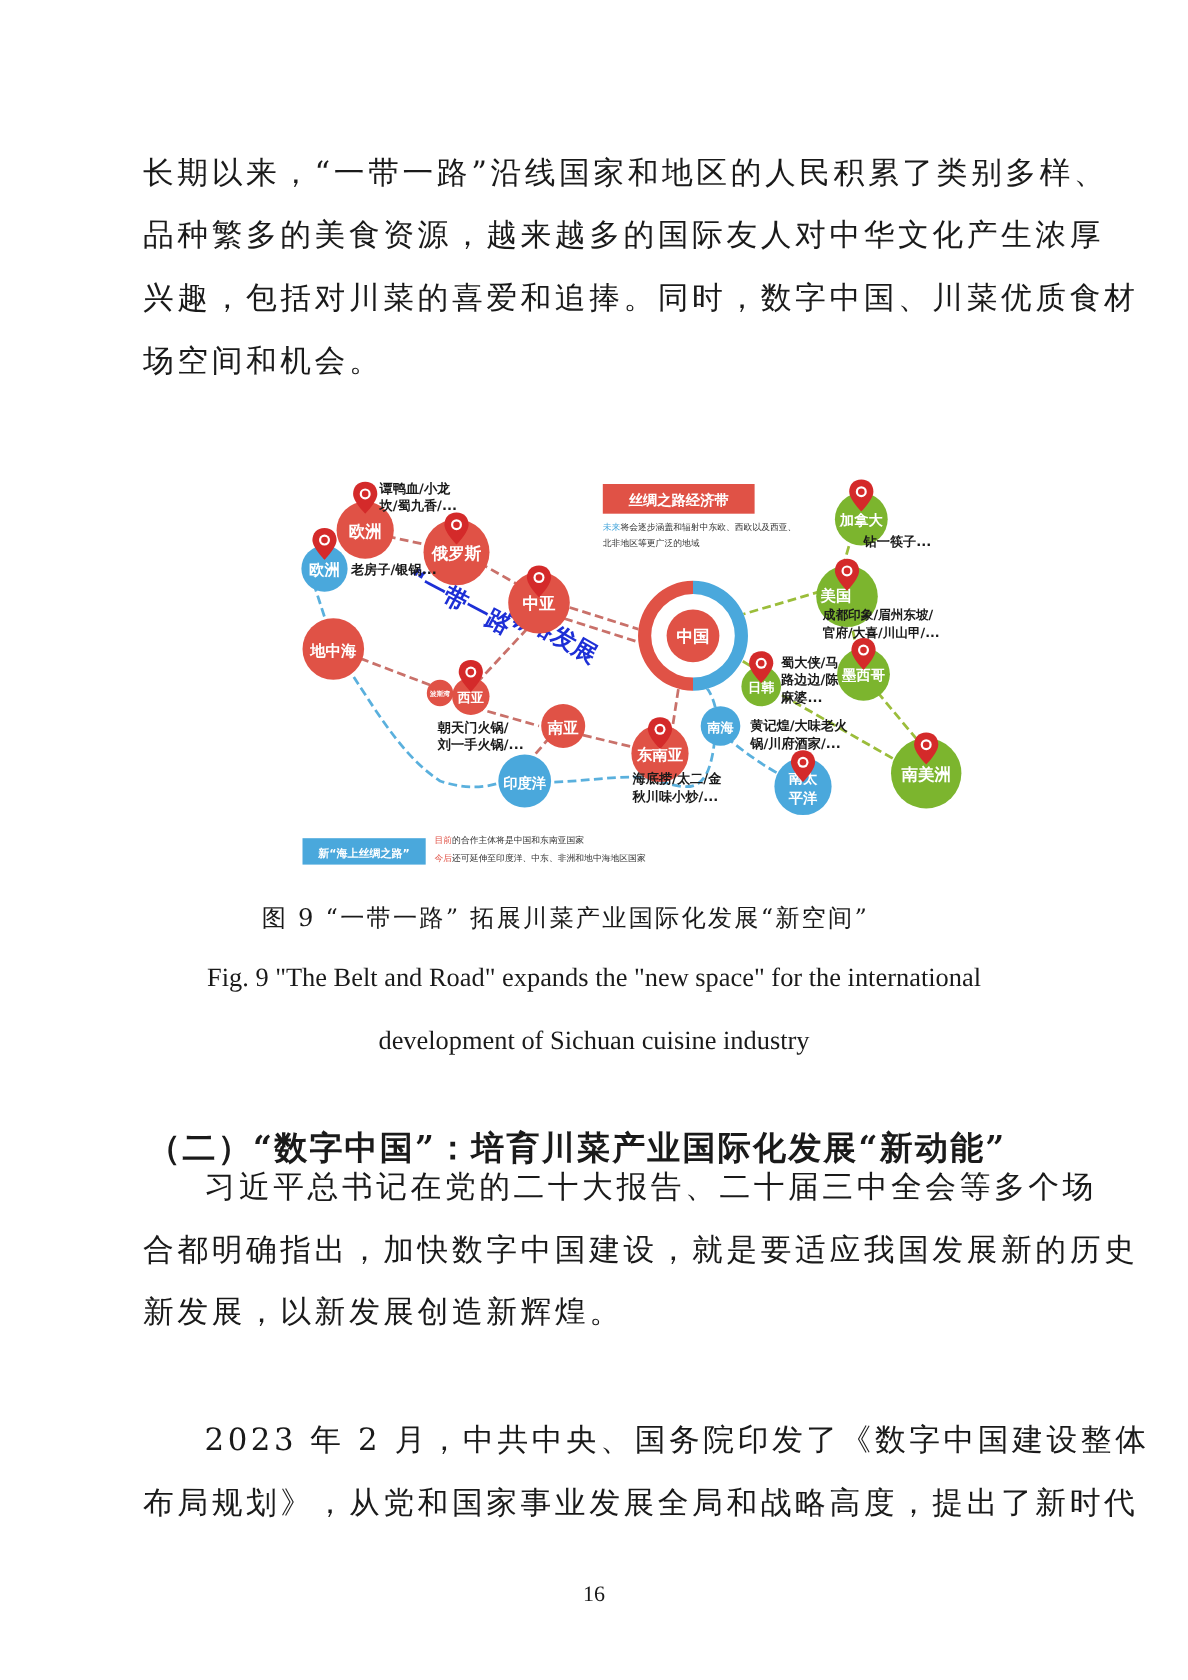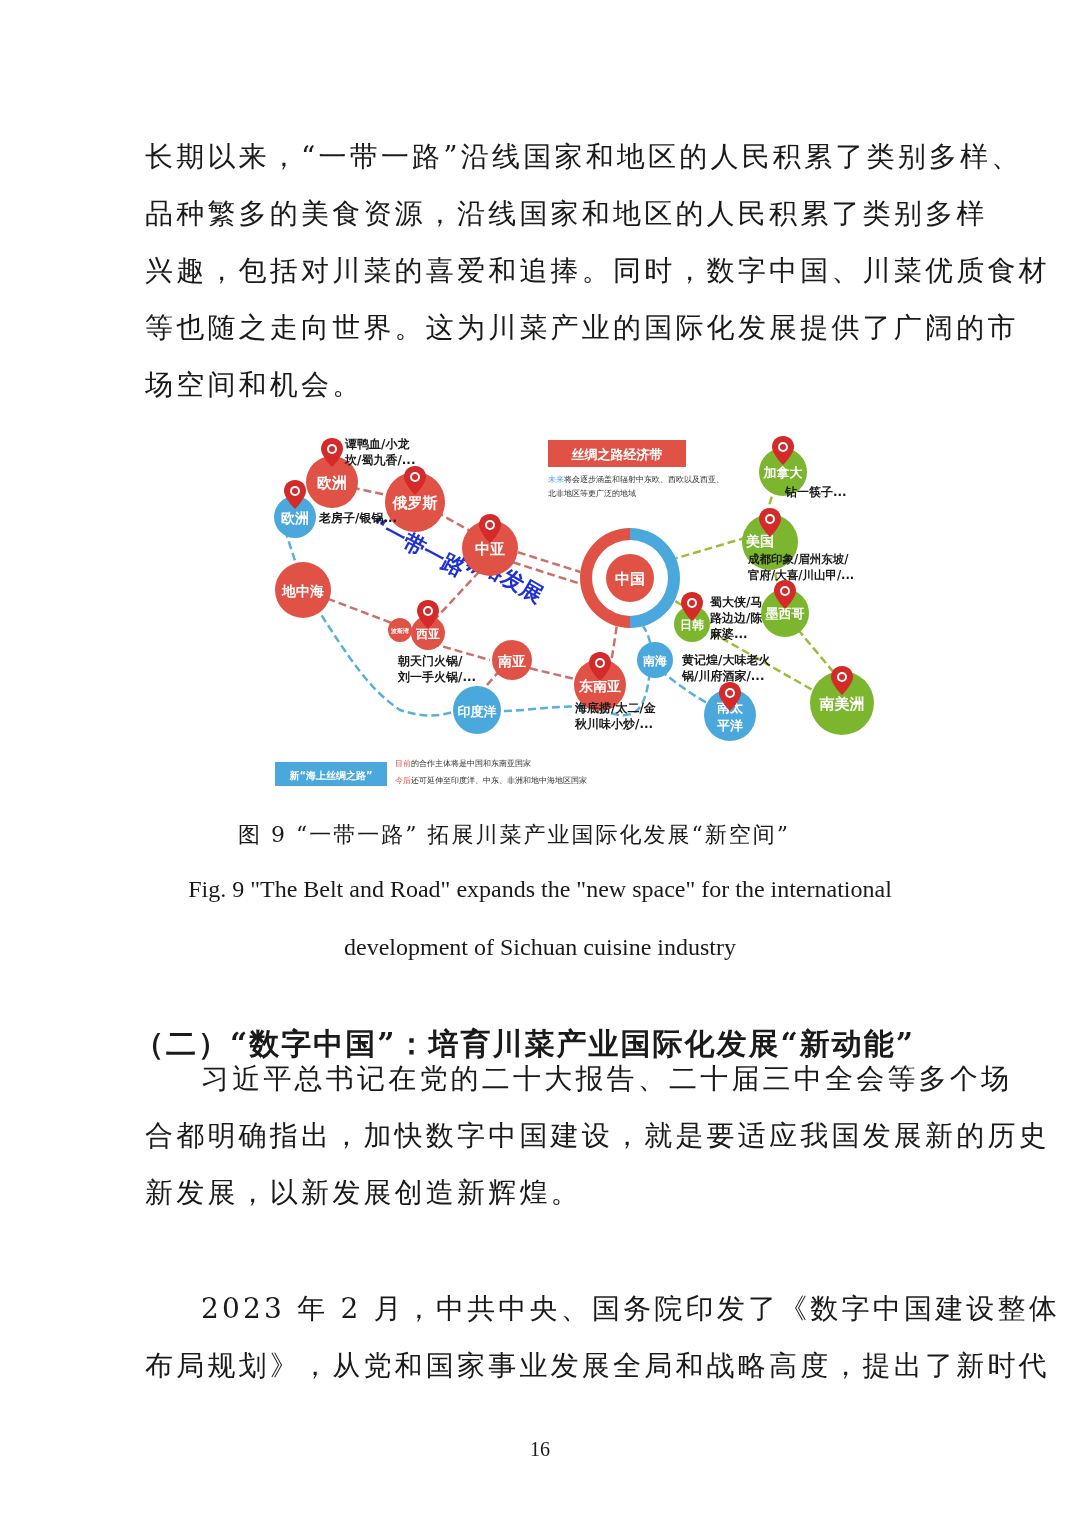--- a/index.html
+++ b/index.html
@@ -1,18 +1,18 @@
 <!DOCTYPE html>
 <html><head>
   <meta charset="utf-8">
   <style>
     html, body { margin: 0; padding: 0; background: #ffffff; }
     body { width: 1080px; height: 1527px; position: relative; overflow: hidden;
            font-family: "DejaVu Serif", "Liberation Serif", serif; color: #1a1a1a; }
-    .para { position: absolute; left: 145px; width: 822px; font-size: 28px; line-height: 57px;
+    .para { position: absolute; left: 130px; width: 822px; font-size: 28px; line-height: 57px;
             letter-spacing: 3.2px; text-align: justify; margin: 0; }
     .para .line { display: block; white-space: nowrap; }
     #p1 { top: 128px; }
     .figure { position: absolute; left: 270px; top: 430px; width: 620px; height: 370px; }
     .figure svg { position: absolute; left: 0; top: 0; }
     .caption-cn { position: absolute; top: 820px; left: 0; width: 1028px; text-align: center;
                   font-size: 22px; letter-spacing: 2px; }
     .caption-en { position: absolute; left: 0; width: 1080px; text-align: center;
                   font-family: "Liberation Serif", serif; font-size: 24px; }
     #cap-en-1 { top: 876px; }
@@ -25,23 +25,22 @@
     .pagenum { position: absolute; top: 1438px; left: 0; width: 1080px; text-align: center;
                font-family: "Liberation Serif", serif; font-size: 20px; }
     .node-label { font-family: "DejaVu Sans", sans-serif; font-weight: bold; fill: #ffffff; }
     .food-label { font-family: "DejaVu Sans", sans-serif; font-weight: bold; fill: #1a1a1a; }
   </style>
 </head>
 <body>
 
 <div class="para" id="p1">
   <span class="line indent" style="padding-left:0">长期以来，“一带一路”沿线国家和地区的人民积累了类别多样、</span>
-  <span class="line">品种繁多的美食资源，沿线国家和地区的人民积累了类别多样</span>
+  <span class="line">品种繁多的美食资源，越来越多的国际友人对中华文化产生浓厚</span>
   <span class="line">兴趣，包括对川菜的喜爱和追捧。同时，数字中国、川菜优质食材</span>
-  <span class="line">等也随之走向世界。这为川菜产业的国际化发展提供了广阔的市</span>
   <span class="line">场空间和机会。</span>
 </div>
 
 <div class="figure">
   <svg width="620" height="370" viewBox="0 0 620 370" xmlns="http://www.w3.org/2000/svg">
     <defs>
       <g id="pin">
         <path d="M0,0 c-7,0 -11,5 -11,11 c0,7 11,18 11,18 c0,0 11,-11 11,-18 c0,-6 -4,-11 -11,-11z" fill="#d42a2a"></path>
         <circle cx="0" cy="11" r="5" fill="#ffffff"></circle>
         <circle cx="0" cy="11" r="3" fill="#d42a2a"></circle>

